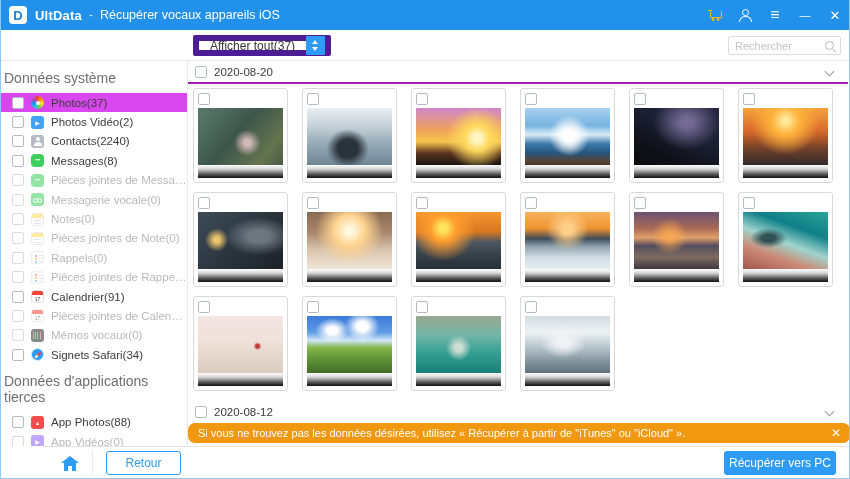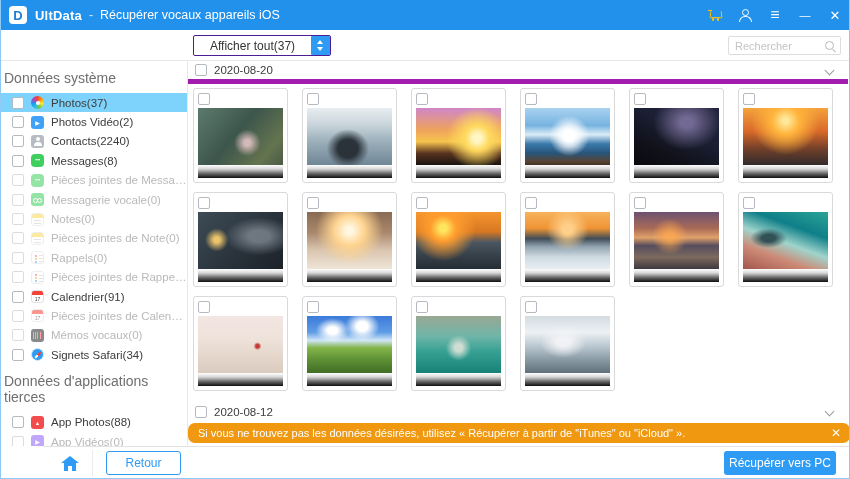--- a/index.html
+++ b/index.html
@@ -24,38 +24,38 @@
   .cart i { position:absolute; left:0; top:0; width:4px; height:1.6px; background:#FFC10D; }
   
   .account { position:relative; width:14px; height:13px; }
   .account::before { content:""; position:absolute; left:4px; top:0; width:5px; height:5px; border:1.5px solid #fff; border-radius:50%; }
   .account::after { content:""; position:absolute; left:1px; bottom:0; width:11px; height:5px; border:1.5px solid #fff; border-bottom:none; border-radius:7px 7px 0 0; }
 
   
   .topbar { position:absolute; left:0; top:30px; width:850px; height:31px; background:#fff; border-bottom:1px solid #e8e8e8; z-index:30; }
   .select-all { position:absolute; left:10px; top:8px; display:flex; align-items:center; gap:7px; font-size:12.5px; color:#333; }
   .cb { width:12px; height:12px; border:1px solid #b4bac0; border-radius:2px; background:#fff; flex:0 0 12px; display:inline-block; }
-  .filter-dd { position:absolute; left:193px; top:35px; width:138px; height:21px; border:1px solid #4c1d95; border-radius:2px; background:#fff; display:flex; align-items:center; cursor:pointer; }
+  .filter-dd { position:absolute; left:193px; top:35px; width:138px; height:21px; border:6px solid #4c1d95; border-radius:2px; background:#fff; display:flex; align-items:center; cursor:pointer; }
   .filter-label { flex:1; text-align:center; font-size:12px; color:#333; }
   .dd-spin { width:19px; height:19px; background:#2E9BF5; border-radius:1px; position:relative; }
   .dd-spin::before { content:""; position:absolute; left:6px; top:4px; border-left:3.5px solid transparent; border-right:3.5px solid transparent; border-bottom:4px solid #fff; }
   .dd-spin::after { content:""; position:absolute; left:6px; bottom:4px; border-left:3.5px solid transparent; border-right:3.5px solid transparent; border-top:4px solid #fff; }
   .search-box { position:absolute; right:9px; top:36px; width:113px; height:19px; border:1px solid #ddd; border-radius:2px; display:flex; align-items:center; background:#fff; }
   .search-box input { flex:1; border:none; outline:none; font-size:11px; color:#555; padding:0 2px 0 6px; min-width:0; font-family:"Liberation Sans", sans-serif; }
   .search-box input::placeholder { color:#c3c3c3; }
   .mag { position:relative; width:14px; height:14px; margin-right:3px; flex:0 0 14px; }
   .mag::before { content:""; position:absolute; left:2px; top:2px; width:7px; height:7px; border:1.2px solid #b9b9b9; border-radius:50%; }
   .mag::after { content:""; position:absolute; left:10px; top:10px; width:3.5px; height:1.2px; background:#b9b9b9; transform:rotate(45deg); transform-origin:0 0; }
 
   
   .v-sep { position:absolute; left:187px; top:30px; bottom:33px; width:1px; background:#e8e8e8; z-index:10; }
   .sidebar { position:absolute; left:0; top:61px; width:187px; bottom:33px; background:#fff; overflow:hidden; }
   .section-title { padding:9px 0 7px 4px; font-size:14px; color:#6f6f6f; }
   .side-item { height:19.4px; display:flex; align-items:center; gap:7px; padding-left:12px; font-size:11.5px; color:#3c3c3c; cursor:pointer; white-space:nowrap; }
-  .side-item.selected { background:#7dd3fc; }
+  .side-item.selected { background:#d946ef; }
   .side-item.disabled { color:#b9b9b9; }
   .side-item.disabled .cb { border-color:#dcdcdc; }
   .side-item.disabled .icon { opacity:.55; }
   .side-label { overflow:hidden; text-overflow:ellipsis; }
 
   
   .icon { width:13px; height:13px; border-radius:3px; flex:0 0 13px; position:relative; display:inline-flex; align-items:center; justify-content:center; color:#fff; }
   .photos-icon { border-radius:50%; background:conic-gradient(#f44336,#ff9800,#ffe93b,#7ec940,#26c6da,#2196f3,#ab47bc,#f44336); }
   .photos-icon::after { content:""; width:4px; height:4px; border-radius:50%; background:#fff; }
   .video-icon { background:#3FA2F7; }
@@ -82,21 +82,21 @@
   .app-photos-icon { background:#F34C4C; }
   .app-photos-icon::after { content:"▲"; font-size:5.5px; margin-top:1px; }
   .app-videos-icon { background:#9061F9; }
   .app-videos-icon::after { content:"▶"; font-size:6px; }
   .app-audios-icon { background:#3EC7EE; }
   .app-audios-icon::after { content:""; width:3px; height:6px; background:#fff; border-radius:2px; }
 
   
   .content { position:absolute; left:188px; top:61px; right:2px; height:362px; overflow:hidden; background:#fff; }
   .date-row { height:23px; display:flex; align-items:center; gap:7px; padding-left:7px; font-size:11.5px; color:#3c3c3c; }
-  .date-row.first { border-bottom:5px solid #a21caf; }
+  .date-row.first { border-bottom:2px solid #a21caf; }
   .chev { margin-left:auto; margin-right:14px; width:9px; height:9px; position:relative; cursor:pointer; }
   .chev::before { content:""; position:absolute; left:1px; top:1px; width:6px; height:6px; border-right:1.4px solid #9a9a9a; border-bottom:1.4px solid #9a9a9a; transform:rotate(45deg); }
   .grid { padding:4px 0 0 5px; display:flex; flex-wrap:wrap; column-gap:14px; row-gap:9px; }
   .card { width:95px; height:95px; border:1px solid #d9d9d9; border-radius:3px; background:#fff; padding:3px; position:relative; cursor:pointer; }
   .card .cb { position:absolute; left:4px; top:4px; border-color:#b4bac0; background:#fff; z-index:2; }
   .thumb { position:absolute; left:4px; right:4px; top:19px; height:58px; background:#888; }
   .film-strip { position:absolute; left:4px; right:4px; bottom:4px; height:13px; background:linear-gradient(180deg,#ffffff 0%,#d8d8d8 30%,#6a6a6a 65%,#0e0e0e 100%); }
   .date-row.second { margin-top:9px; }
 
   

